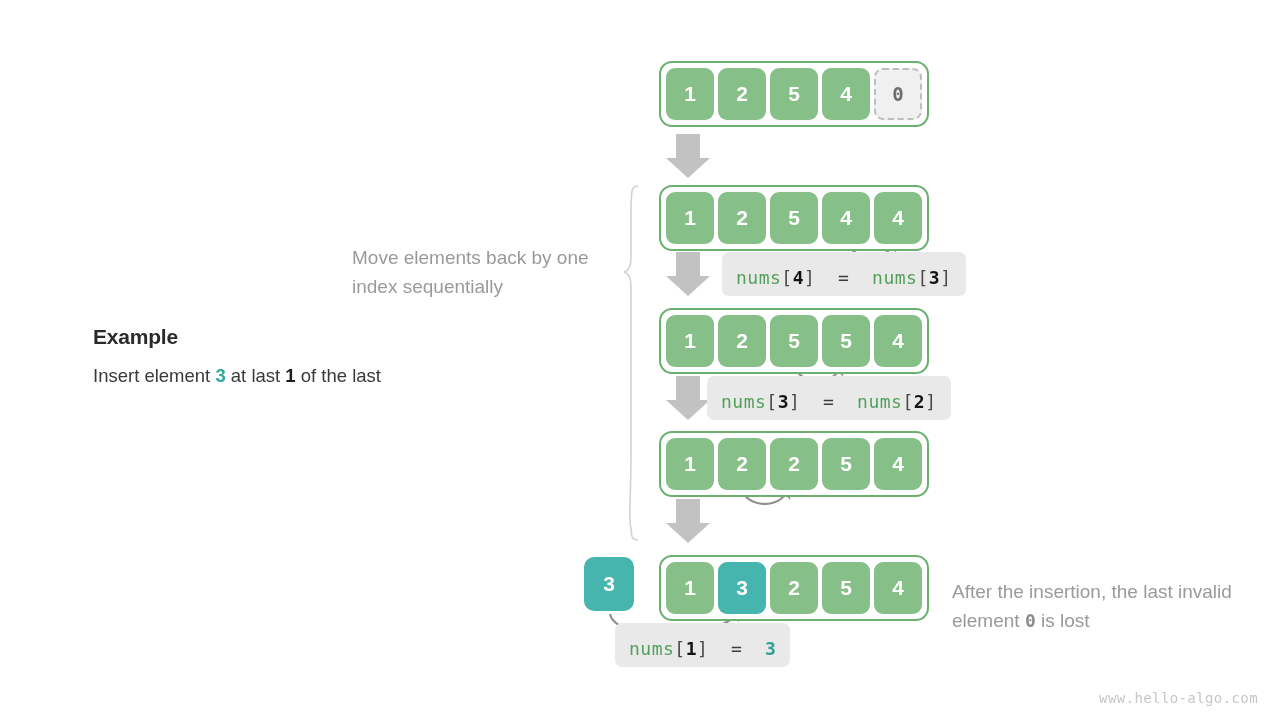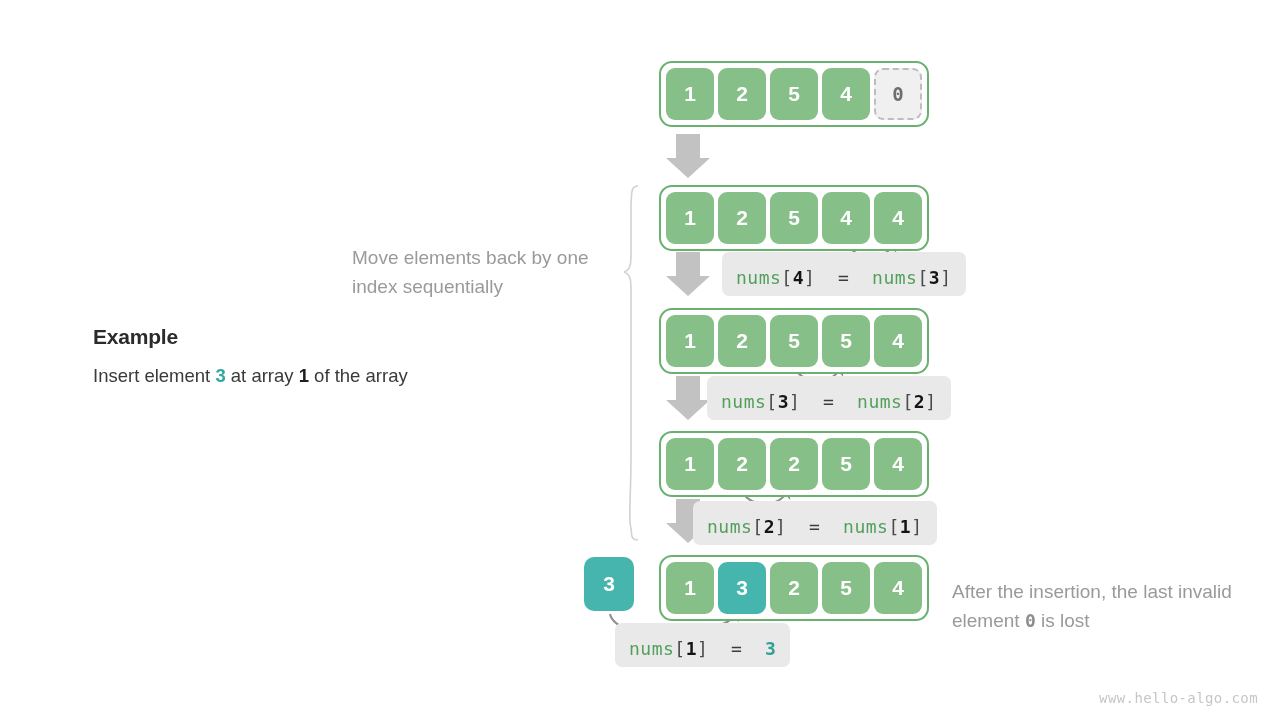--- a/index.html
+++ b/index.html
@@ -187,21 +187,21 @@
       <path d="M741,487 C745,509 782,509 787,490" fill="none" stroke="#8f8f8f" stroke-width="2.1" marker-end="url(#ah)"></path>
     </g>
 
     <g>
       <path d="M610,614 C616,642 716,642 739,612" fill="none" stroke="#8f8f8f" stroke-width="2.1" marker-end="url(#ah)"></path>
     </g>
   </svg>
 
   <div id="example-block">
     <div id="example-title">Example</div>
-    <div id="example-desc"><span>Insert element </span><span class="teal-b">3</span><span> at array </span><span class="dark-b">1</span><span> of the array</span></div>
+    <div id="example-desc"><span>Insert element </span><span class="teal-b">3</span><span> at last </span><span class="dark-b">1</span><span> of the last</span></div>
   </div>
 
 
   <div class="caption" id="caption-move">Move elements back by one index sequentially</div>
 
   <div class="caption" id="caption-bottom"><span>After the insertion, the last invalid element </span><b>0</b><span> is lost</span></div>
 
   <div class="array-frame" style="left:659px; top:61px;">
     <div class="cell">1</div>
     <div class="cell">2</div>
@@ -231,21 +231,20 @@
   <div class="code-chip" style="left:707px; top:376px;text-align:right;"><span class="ident">nums</span><span class="brk">[</span><span class="num">3</span><span class="brk">]</span><span class="op">&nbsp;&nbsp;</span><span class="op">=</span><span class="op">&nbsp;&nbsp;</span><span class="ident">nums</span><span class="brk">[</span><span class="num">2</span><span class="brk">]</span></div>
 
   <div class="array-frame" style="left:659px; top:431px;">
     <div class="cell">1</div>
     <div class="cell">2</div>
     <div class="cell">2</div>
     <div class="cell">5</div>
     <div class="cell">4</div>
   </div>
 
-  <div class="code-chip" style="left:693px; top:501px;"><span class="ident">nums</span><span class="brk">[</span><span class="num">2</span><span class="brk">]</span><span class="op">&nbsp;&nbsp;</span><span class="op">=</span><span class="op">&nbsp;&nbsp;</span><span class="ident">nums</span><span class="brk">[</span><span class="num">1</span><span class="brk">]</span></div>
 
   <div class="loose-cell" style="left:584px; top:557px;">3</div>
 
   <div class="array-frame" style="left:659px; top:555px;">
     <div class="cell">1</div>
     <div class="cell teal">3</div>
     <div class="cell">2</div>
     <div class="cell">5</div>
     <div class="cell">4</div>
   </div>

